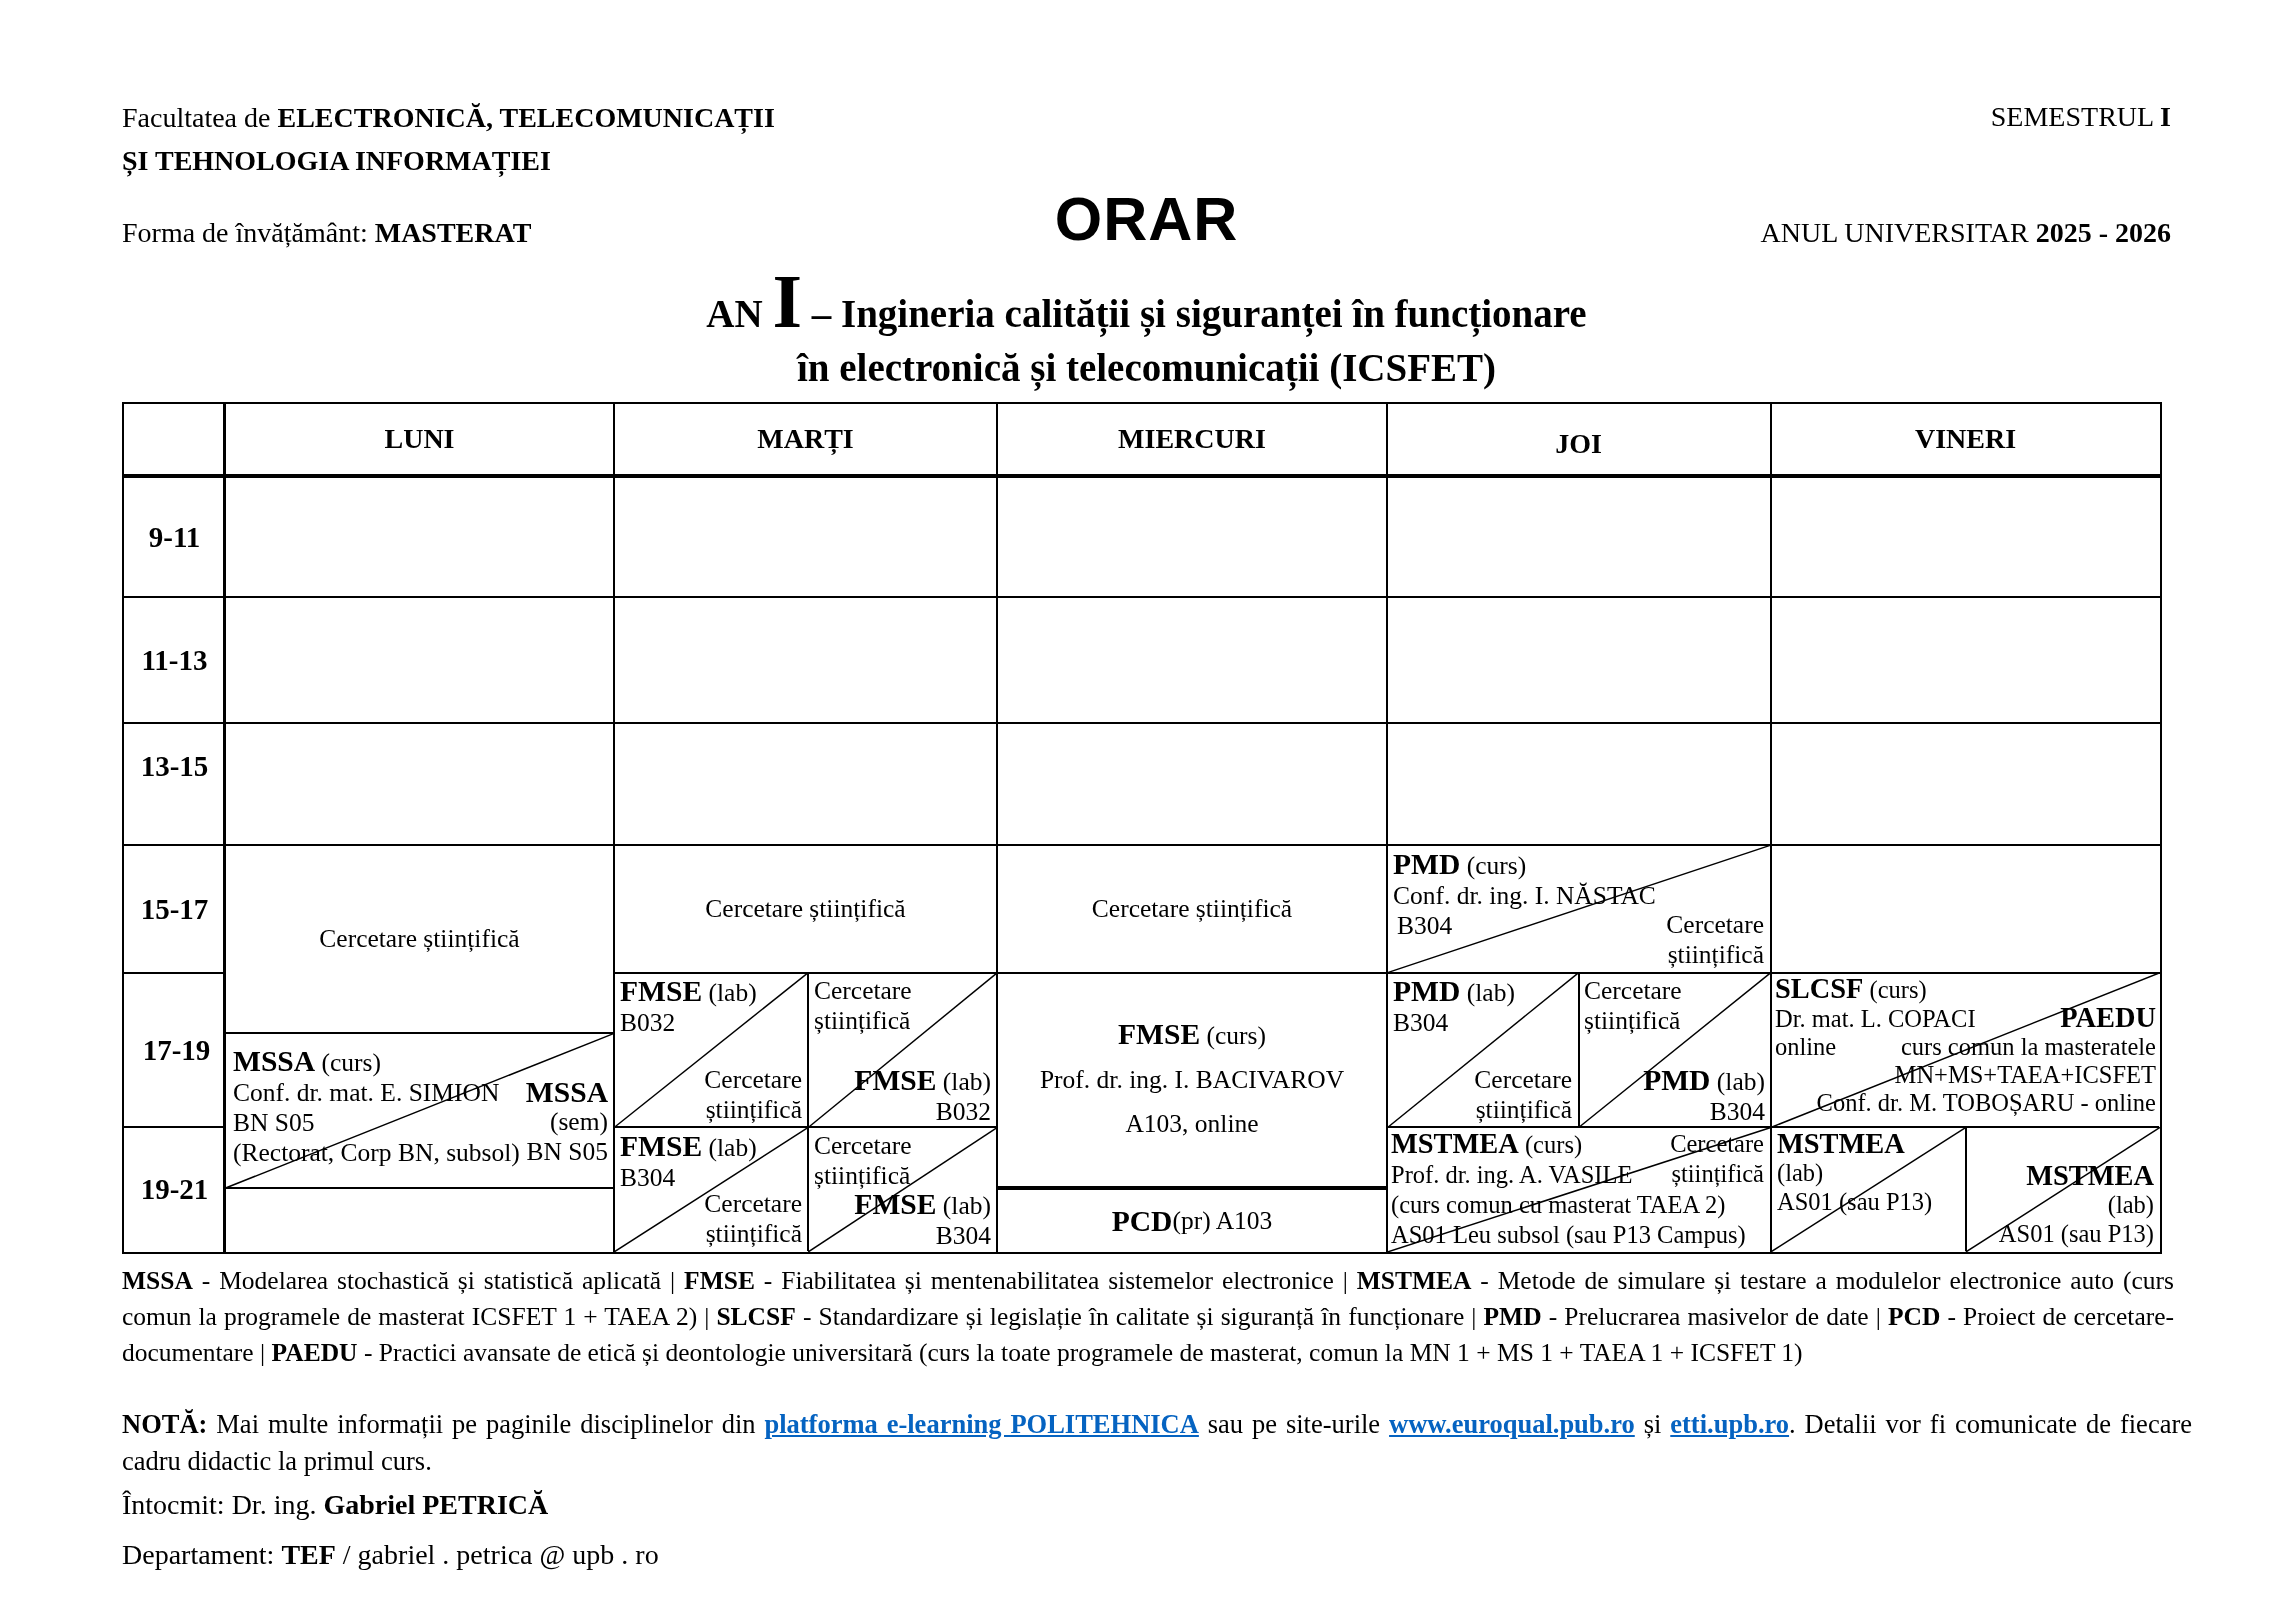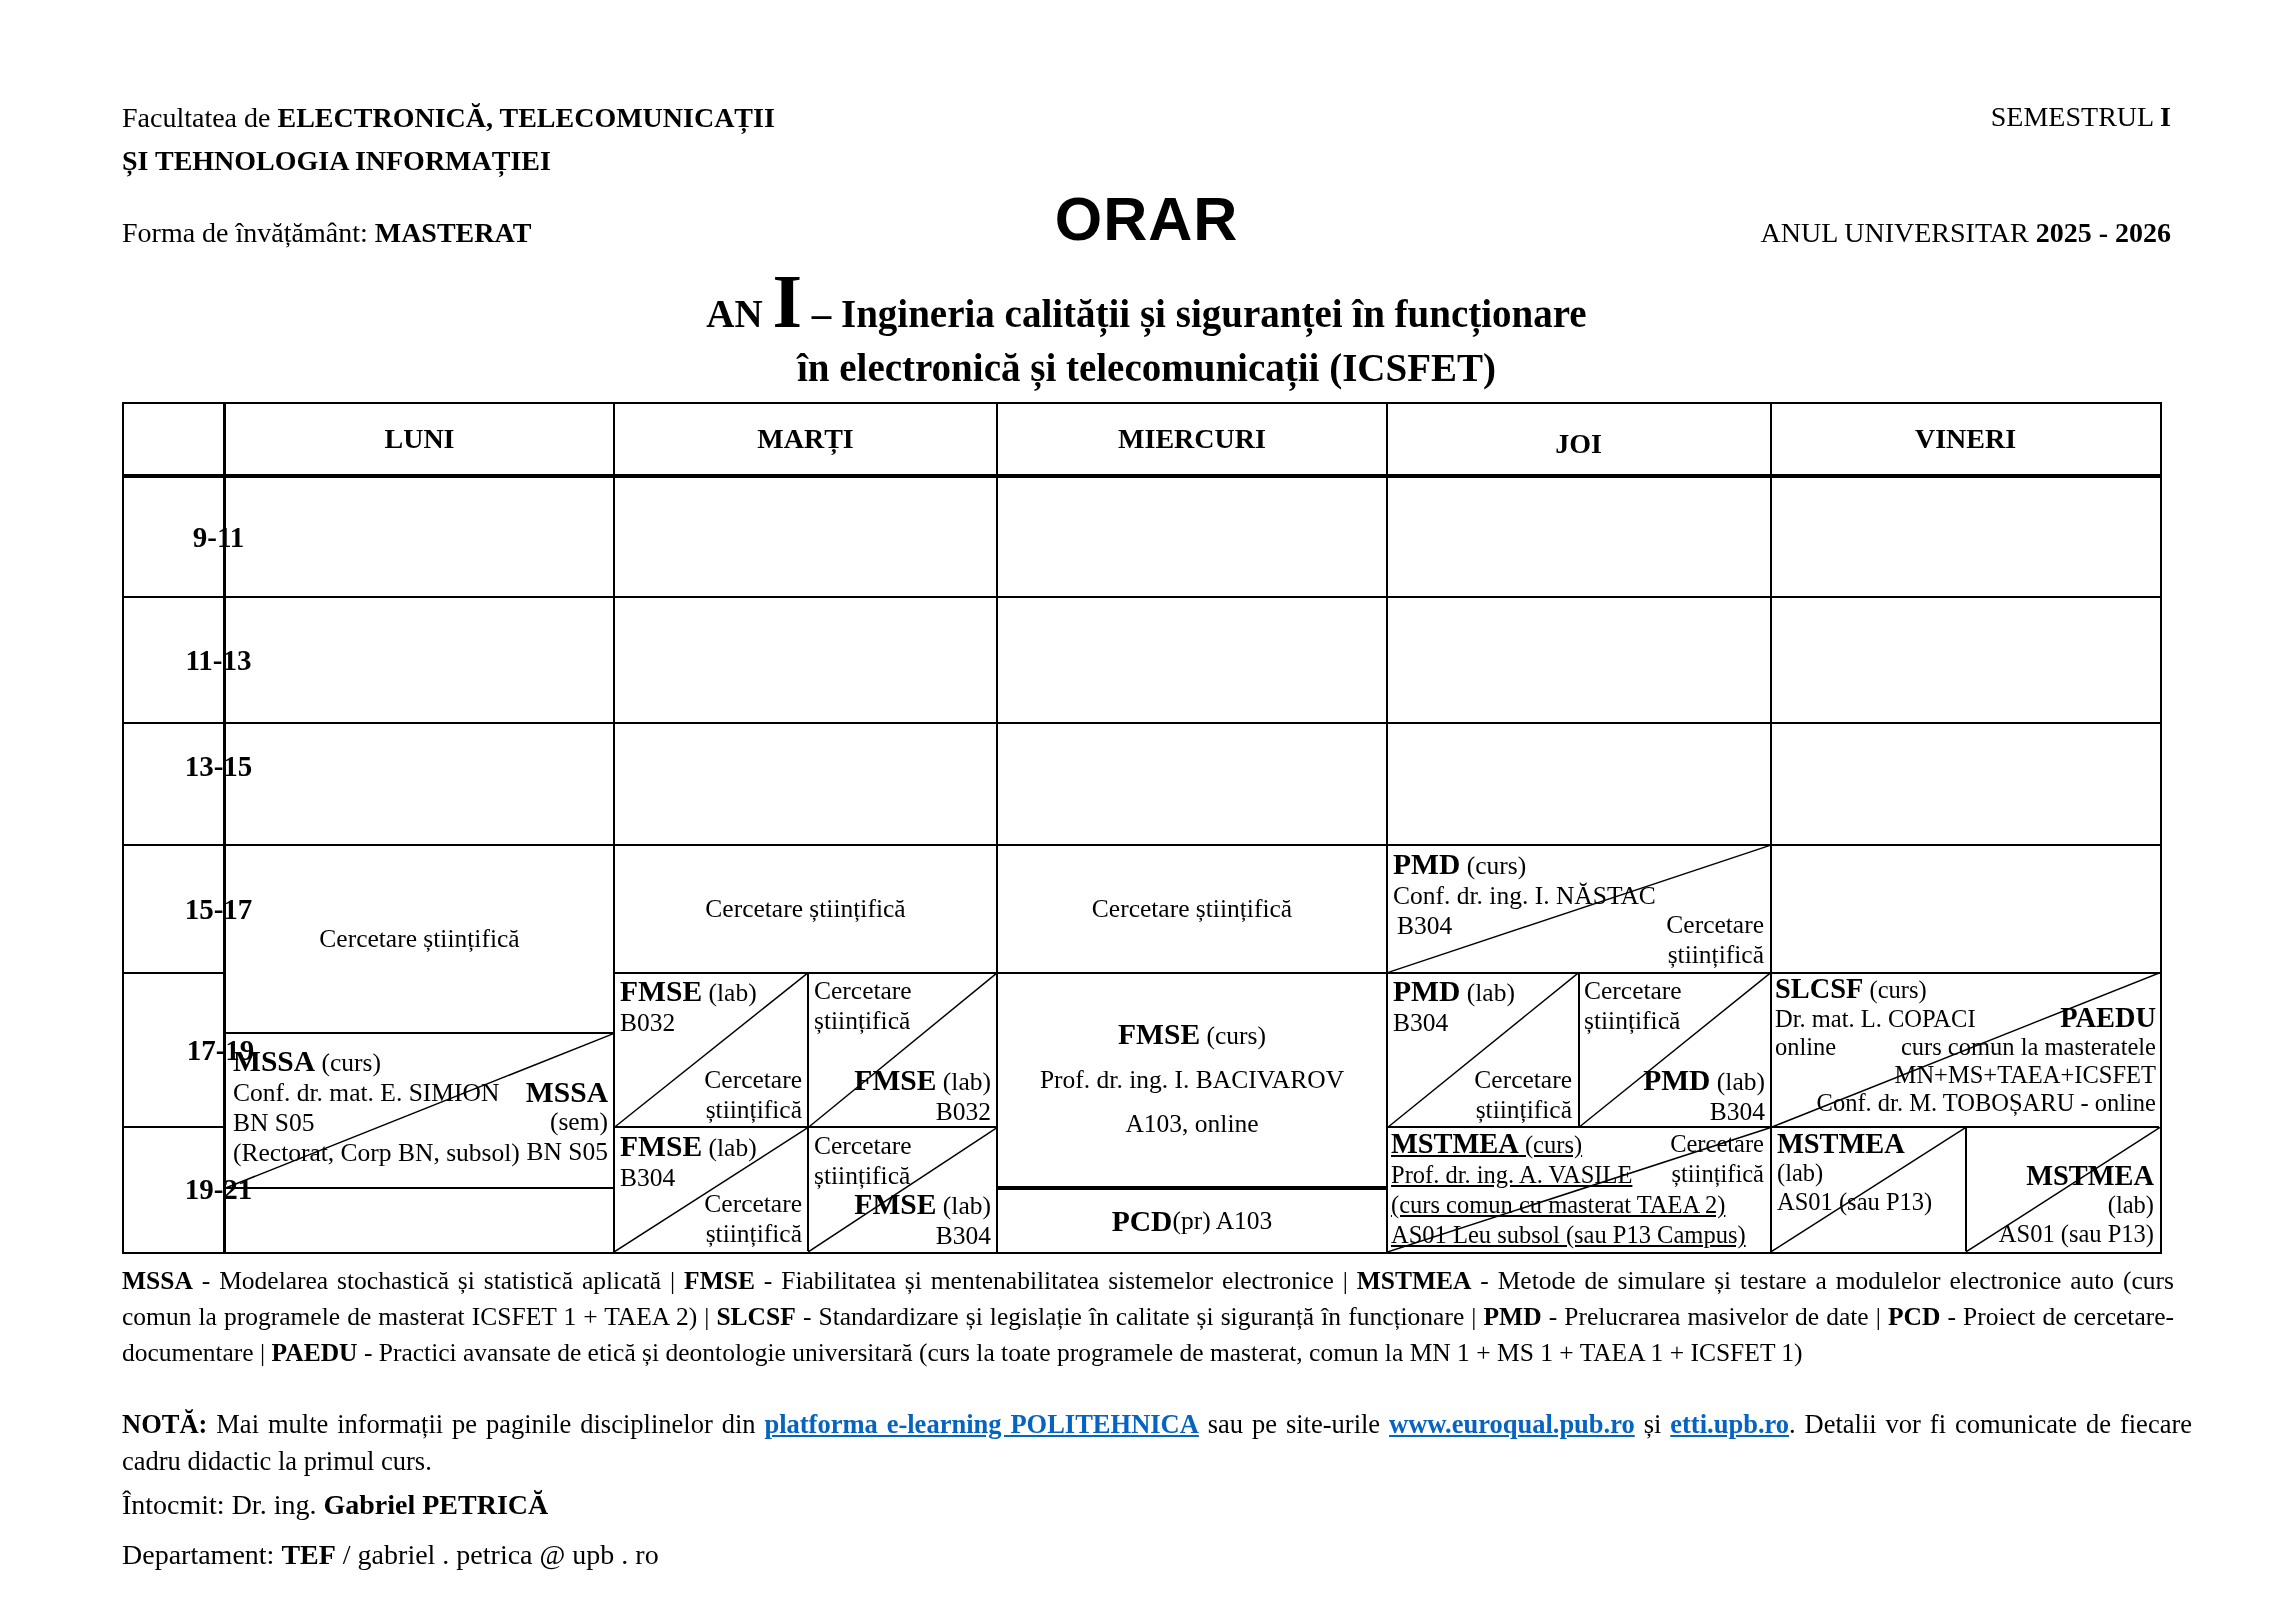--- a/index.html
+++ b/index.html
@@ -9,21 +9,21 @@
   .b{font-weight:bold;}
   .code{font-weight:bold;font-size:1.16em;}
   .link{color:#0563C1;font-weight:bold;text-decoration:underline;cursor:pointer;}
   .roman{font-size:76px;line-height:1;vertical-align:baseline;}
   .tbl{position:absolute;left:122px;top:402px;width:2036px;height:848px;
        border:2.9px solid #000;box-sizing:content-box;font-size:25.5px;line-height:30px;}
   .vline,.hline{position:absolute;background:#000;}
   .flexc{display:flex;align-items:center;justify-content:center;text-align:center;}
   .rt{text-align:right;}
   .daz{font-weight:bold;font-size:28px;}
-  .tmz{font-weight:bold;font-size:29px;padding-left:44px;}
+  .tmz{font-weight:bold;font-size:29px;}
   .orar{font-family:"Liberation Sans", sans-serif;font-weight:bold;font-size:61px;letter-spacing:1px;}
   .just{text-align:justify;}
   svg.diag{position:absolute;left:0;top:0;pointer-events:none;}
 </style>
 </head>
 <body>
 
 <div class="page">
 
   <div class="abs" style="left:122px;top:96px;font-size:28px;line-height:43px;">
@@ -167,21 +167,21 @@
       <div>științifică</div>
     </div>
     <div class="abs" style="left:1460px;top:572px;">
       <div>Cercetare</div>
       <div>științifică</div>
     </div>
     <div class="abs rt" style="left:1455px;top:661px;width:186px;">
       <div><span class="code">PMD</span><span> (lab)</span></div>
       <div>B304</div>
     </div>
-    <div class="abs" style="left:1267px;top:725px;font-size:24.5px;line-height:30px;text-decoration:underline;">
+    <div class="abs" style="left:1267px;top:725px;font-size:24.5px;line-height:30px;">
       <div><span class="code">MSTMEA</span><span> (curs)</span></div>
       <div>Prof. dr. ing. A. VASILE</div>
       <div>(curs comun cu masterat TAEA 2)</div>
       <div>AS01 Leu subsol (sau P13 Campus)</div>
     </div>
     <div class="abs rt" style="left:1263px;top:725px;width:377px;font-size:24.5px;">
       <div>Cercetare</div>
       <div>științifică</div>
     </div>
 

